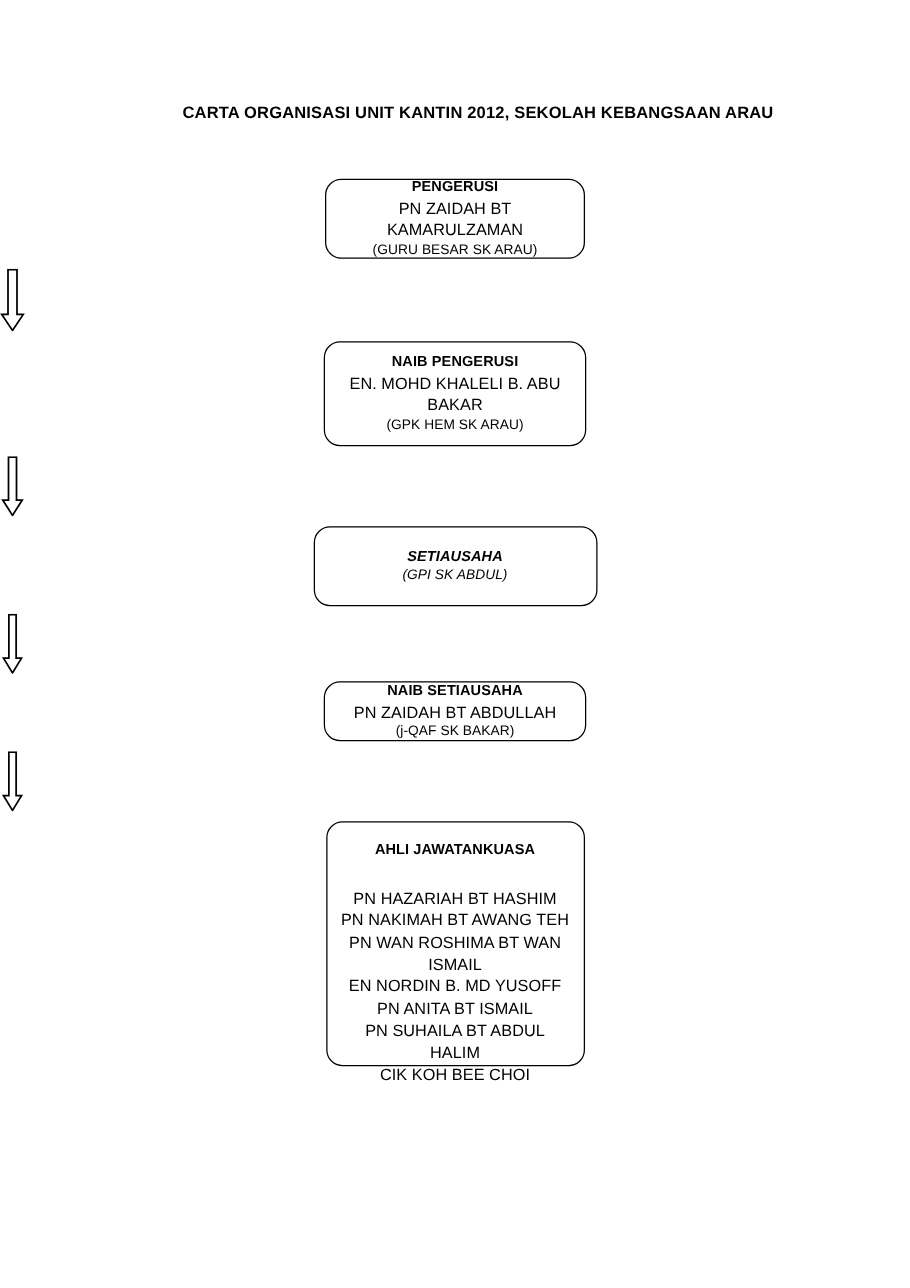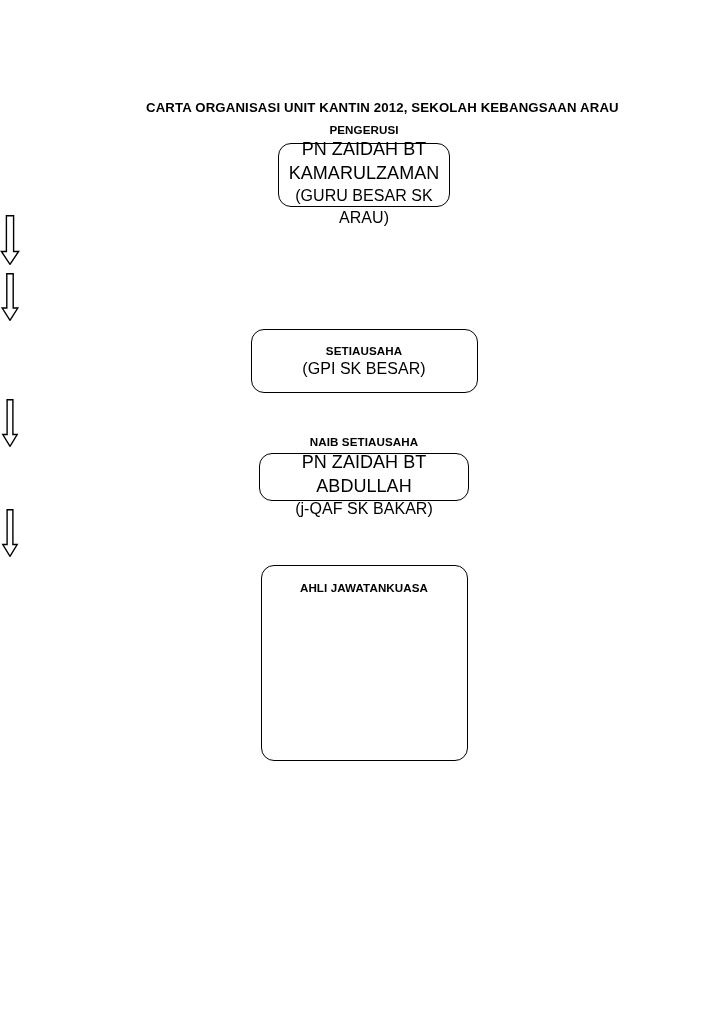--- a/index.html
+++ b/index.html
@@ -13,21 +13,21 @@
     position: relative;
     font-family: "Liberation Sans", sans-serif;
     color: #000000;
     overflow: hidden;
   }
 
   
   #chart-title {
     position: absolute;
     left: 146px;
-    top: 100px;
+    top: 82px;
     font-size: 13.2px;
     font-weight: bold;
     letter-spacing: 0.15px;
     white-space: nowrap;
     line-height: 1.2;
   }
 
   
   #org-flow {
     position: absolute;
@@ -51,36 +51,36 @@
     padding: 6px 10px;
   }
 
   .node-role {
     font-size: 11.6px;
     font-weight: bold;
     line-height: 1.34;
     letter-spacing: 0.1px;
   }
   .node-person {
-    font-size: 18px;
+    font-size: 13px;
     font-weight: normal;
     line-height: 1.34;
     letter-spacing: 0.05px;
   }
   .node-note {
-    font-size: 16px;
+    font-size: 11px;
     font-weight: normal;
     line-height: 1.34;
     letter-spacing: 0.05px;
   }
 
   
-  #node-pengerusi        { width: 172px; height: 64px; }
+  #node-pengerusi        { width: 208px; height: 64px; }
   #node-naib-pengerusi   { width: 210px; height: 84px; }
-  #node-setiausaha       { width: 227px; height: 64px; }
+  #node-setiausaha       { width: 227px; height: 64px; font-style: italic; }
   #node-naib-setiausaha  { width: 210px; height: 48px; }
   #node-ahli-jawatankuasa{
     width: 207px;
     height: 196px;
     justify-content: flex-start;
     padding-top: 14px;
   }
 
   #node-ahli-jawatankuasa .member-list {
     margin-top: 22px;
@@ -117,30 +117,35 @@
     <div class="node-person">PN ZAIDAH BT KAMARULZAMAN</div>
     <div class="node-note">(GURU BESAR SK ARAU)</div>
   </div>
 
   <div class="connector" style="margin-top:8px;margin-bottom:8px;">
     <svg width="20" height="50" viewBox="0 0 20 50" aria-hidden="true">
       <path d="M6.4,0.7 L13.6,0.7 L13.6,36.5 L18.6,36.5 L10,49.3 L1.4,36.5 L6.4,36.5 Z"></path>
     </svg>
   </div>
 
+  <div class="flow-node" id="node-naib-pengerusi">
+    <div class="node-role">NAIB PENGERUSI</div>
+    <div class="node-person" style="max-width:180px;">EN. MOHD KHALELI B. ABU BAKAR</div>
+    <div class="node-note">(GPK HEM SK ARAU)</div>
+  </div>
 
   <div class="connector" style="margin-top:8px;margin-bottom:8px;">
     <svg width="20" height="48" viewBox="0 0 20 48" aria-hidden="true">
       <path d="M6.8,0.7 L13.2,0.7 L13.2,35.0 L17.8,35.0 L10,47.3 L2.2,35.0 L6.8,35.0 Z"></path>
     </svg>
   </div>
 
   <div class="flow-node" id="node-setiausaha">
     <div class="node-role">SETIAUSAHA</div>
-    <div class="node-note">(GPI SK BESAR)</div>
+    <div class="node-note">(GPI SK ABDUL)</div>
   </div>
 
   <div class="connector" style="margin-top:6px;margin-bottom:6px;">
     <svg width="20" height="48" viewBox="0 0 20 48" aria-hidden="true">
       <path d="M7.1,0.7 L12.9,0.7 L12.9,35.5 L17.2,35.5 L10,47.3 L2.8,35.5 L7.1,35.5 Z"></path>
     </svg>
   </div>
 
   <div class="flow-node" id="node-naib-setiausaha">
     <div class="node-role">NAIB SETIAUSAHA</div>
@@ -149,15 +154,24 @@
   </div>
 
   <div class="connector" style="margin-top:8px;margin-bottom:8px;">
     <svg width="20" height="48" viewBox="0 0 20 48" aria-hidden="true">
       <path d="M7.1,0.7 L12.9,0.7 L12.9,35.5 L17.2,35.5 L10,47.3 L2.8,35.5 L7.1,35.5 Z"></path>
     </svg>
   </div>
 
   <div class="flow-node" id="node-ahli-jawatankuasa">
     <div class="node-role">AHLI JAWATANKUASA</div>
+    <div class="member-list">
+      <div class="node-person">PN HAZARIAH BT HASHIM</div>
+      <div class="node-person">PN NAKIMAH BT AWANG TEH</div>
+      <div class="node-person" style="max-width:172px;">PN WAN ROSHIMA BT WAN ISMAIL</div>
+      <div class="node-person">EN NORDIN B. MD YUSOFF</div>
+      <div class="node-person">PN ANITA BT ISMAIL</div>
+      <div class="node-person">PN SUHAILA BT ABDUL HALIM</div>
+      <div class="node-person">CIK KOH BEE CHOI</div>
+    </div>
   </div>
 
 </div>
 
 </body></html>

